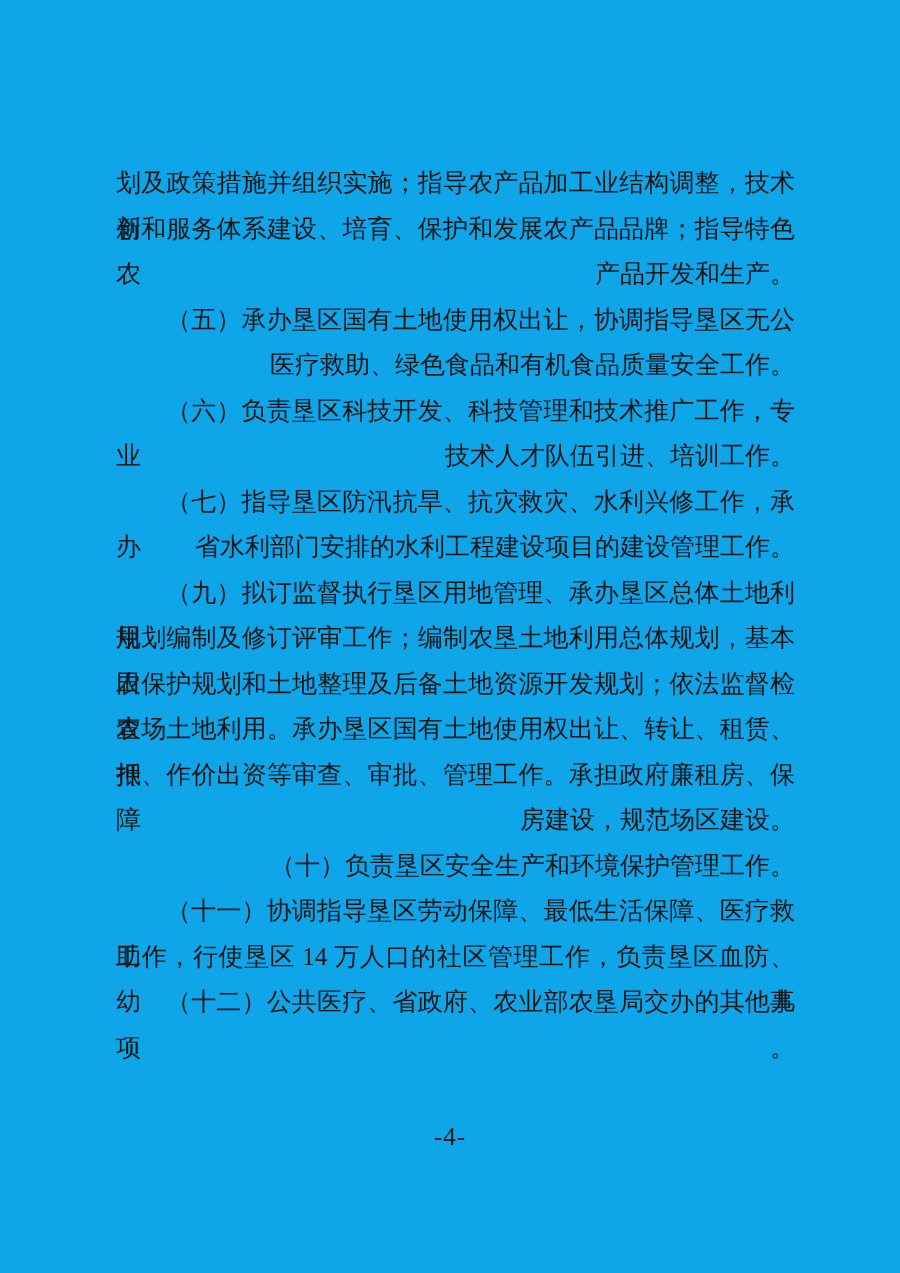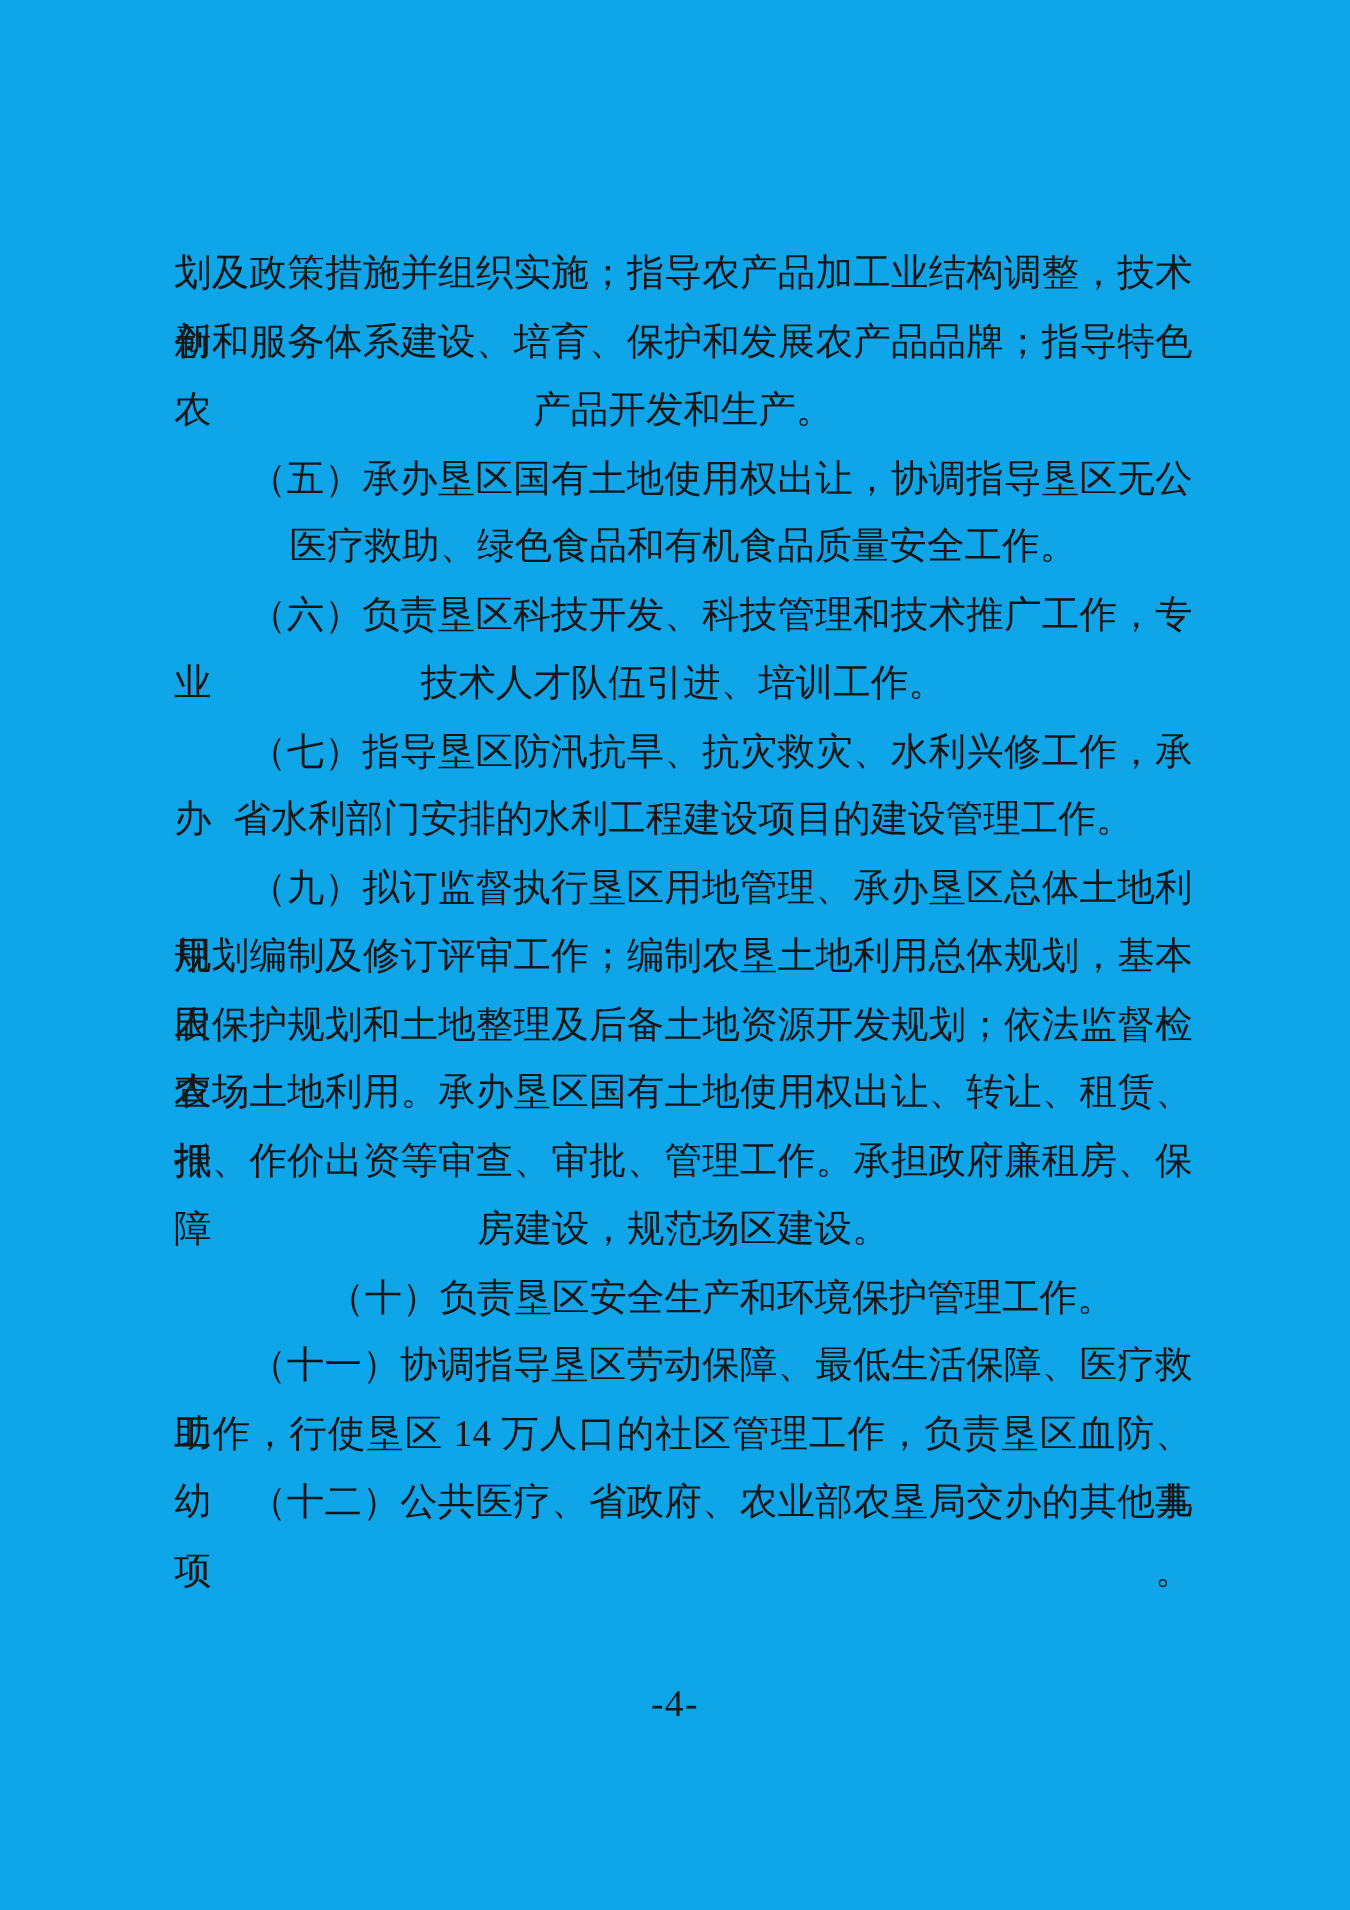--- a/index.html
+++ b/index.html
@@ -21,21 +21,21 @@
     left: 116px;
     top: 160px;
     width: 679px;
   }
   .line {
     display: block;
     height: 45.5px;
     line-height: 45.5px;
     font-size: 25px;
     letter-spacing: 0px;
-    text-align: center;
+    text-align: right;
     white-space: nowrap;
   }
   .line.just {
     white-space: normal;
     text-align: justify;
     text-align-last: justify;
     text-justify: inter-character;
   }
   .line.indent {
     text-indent: 2em;

